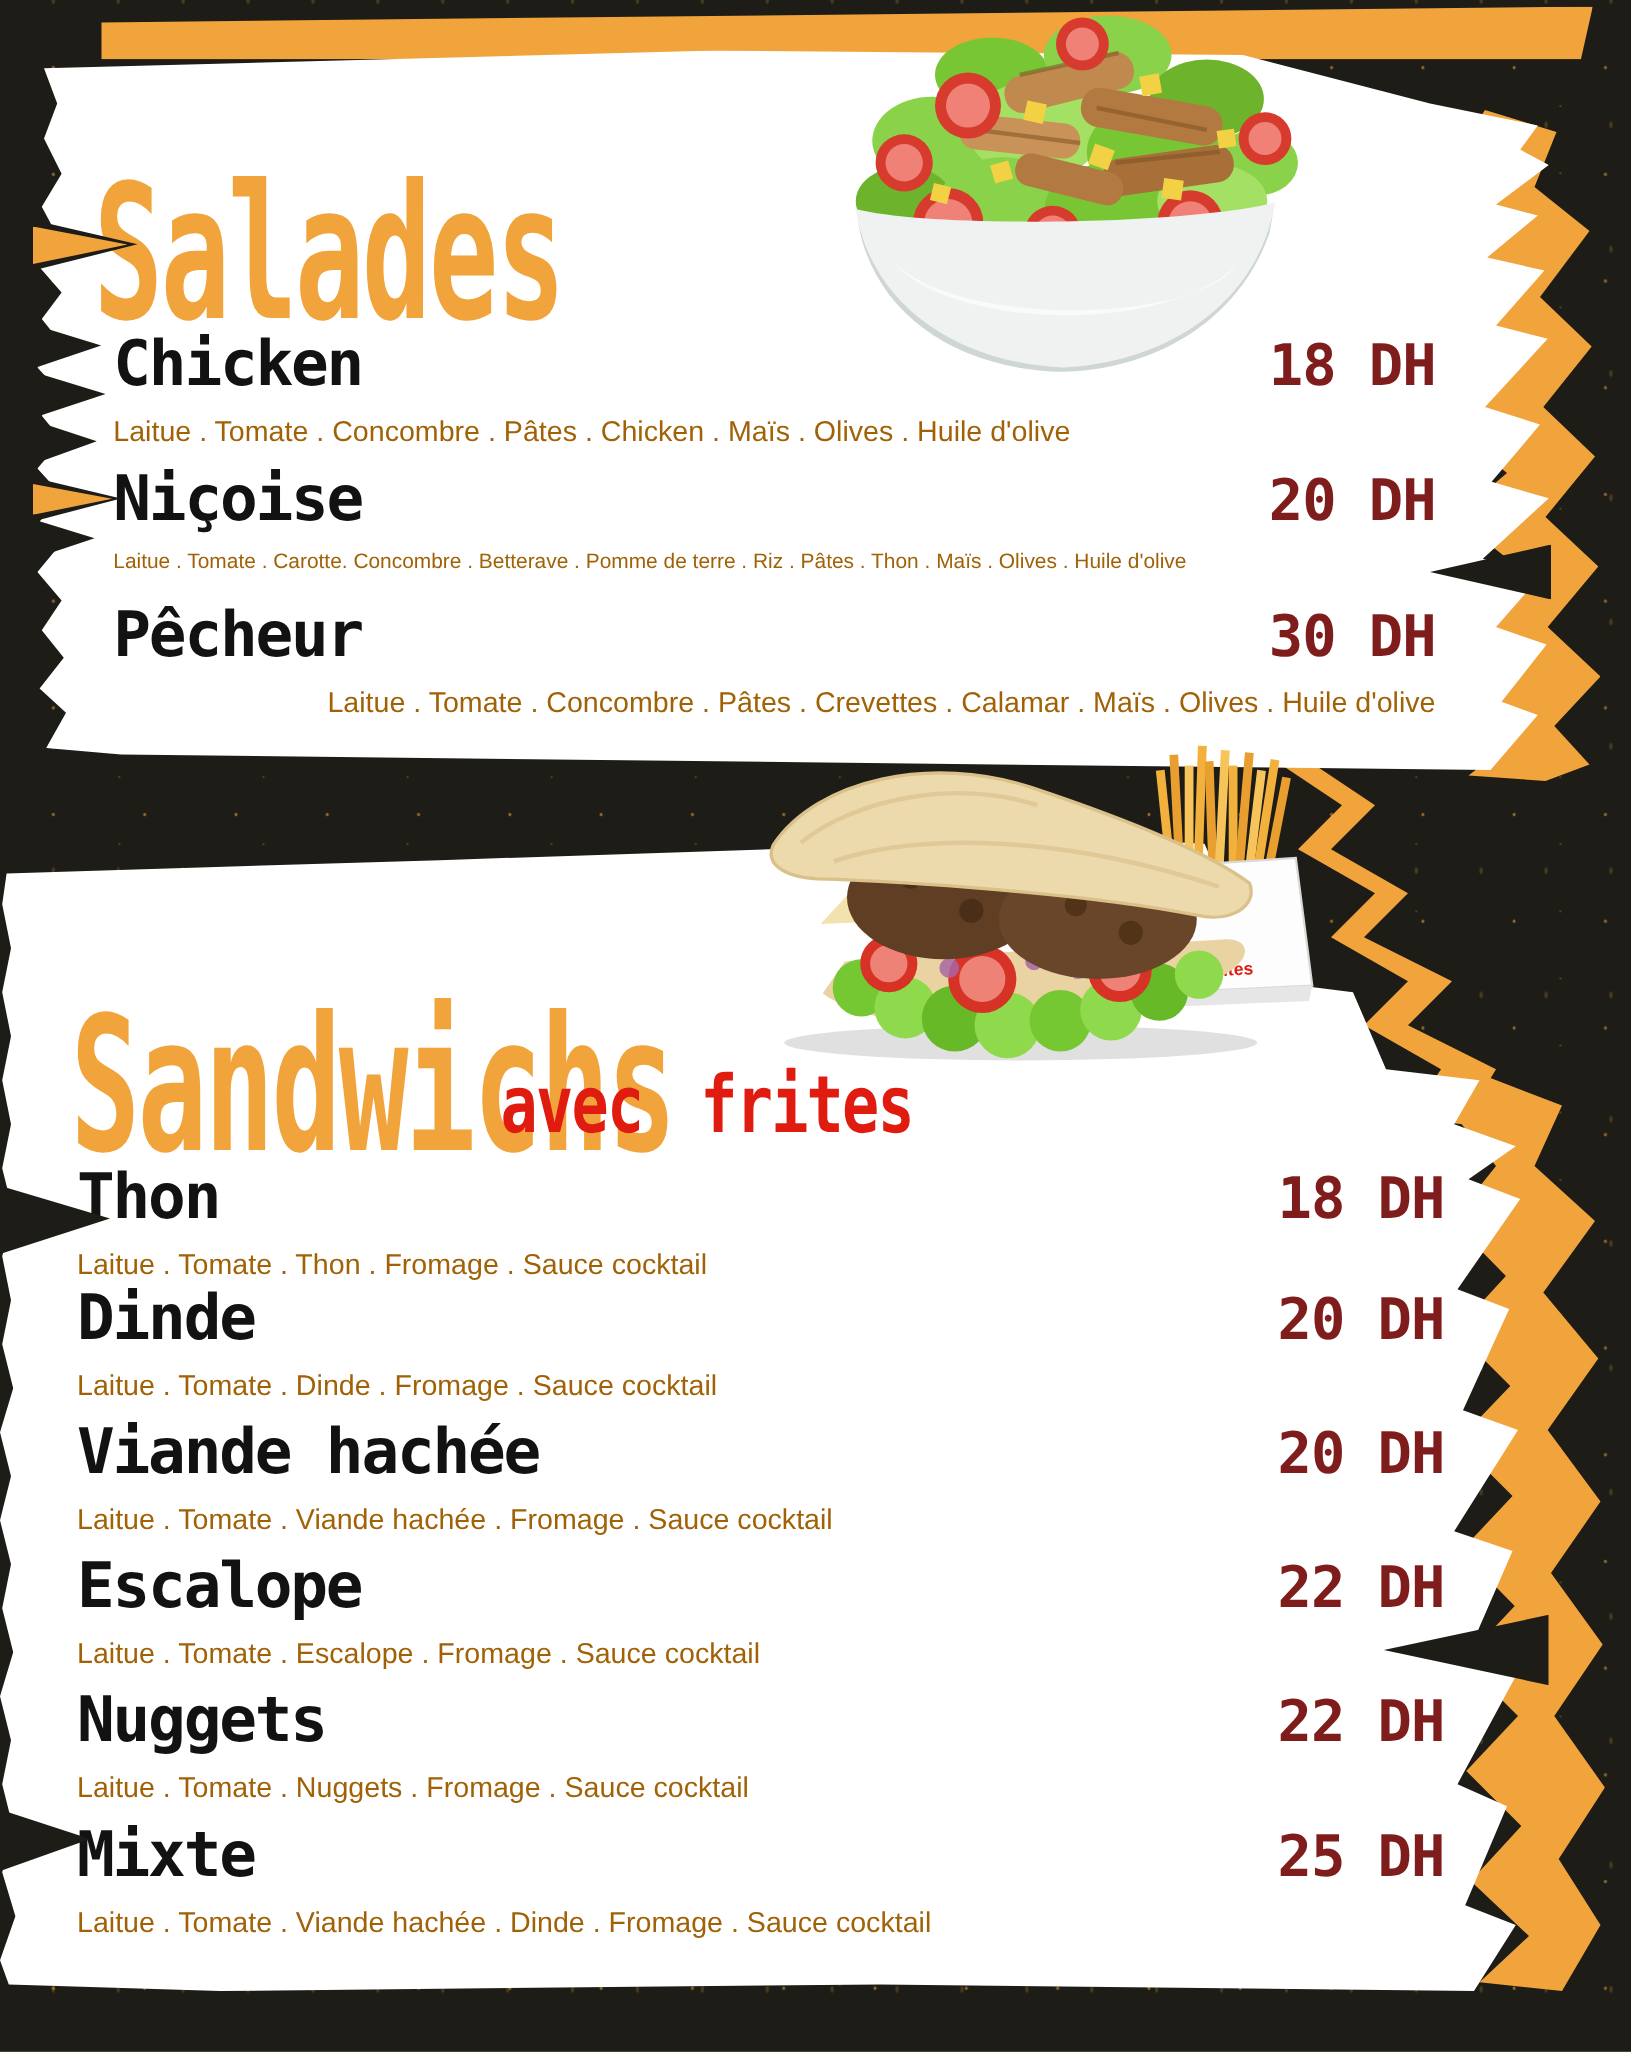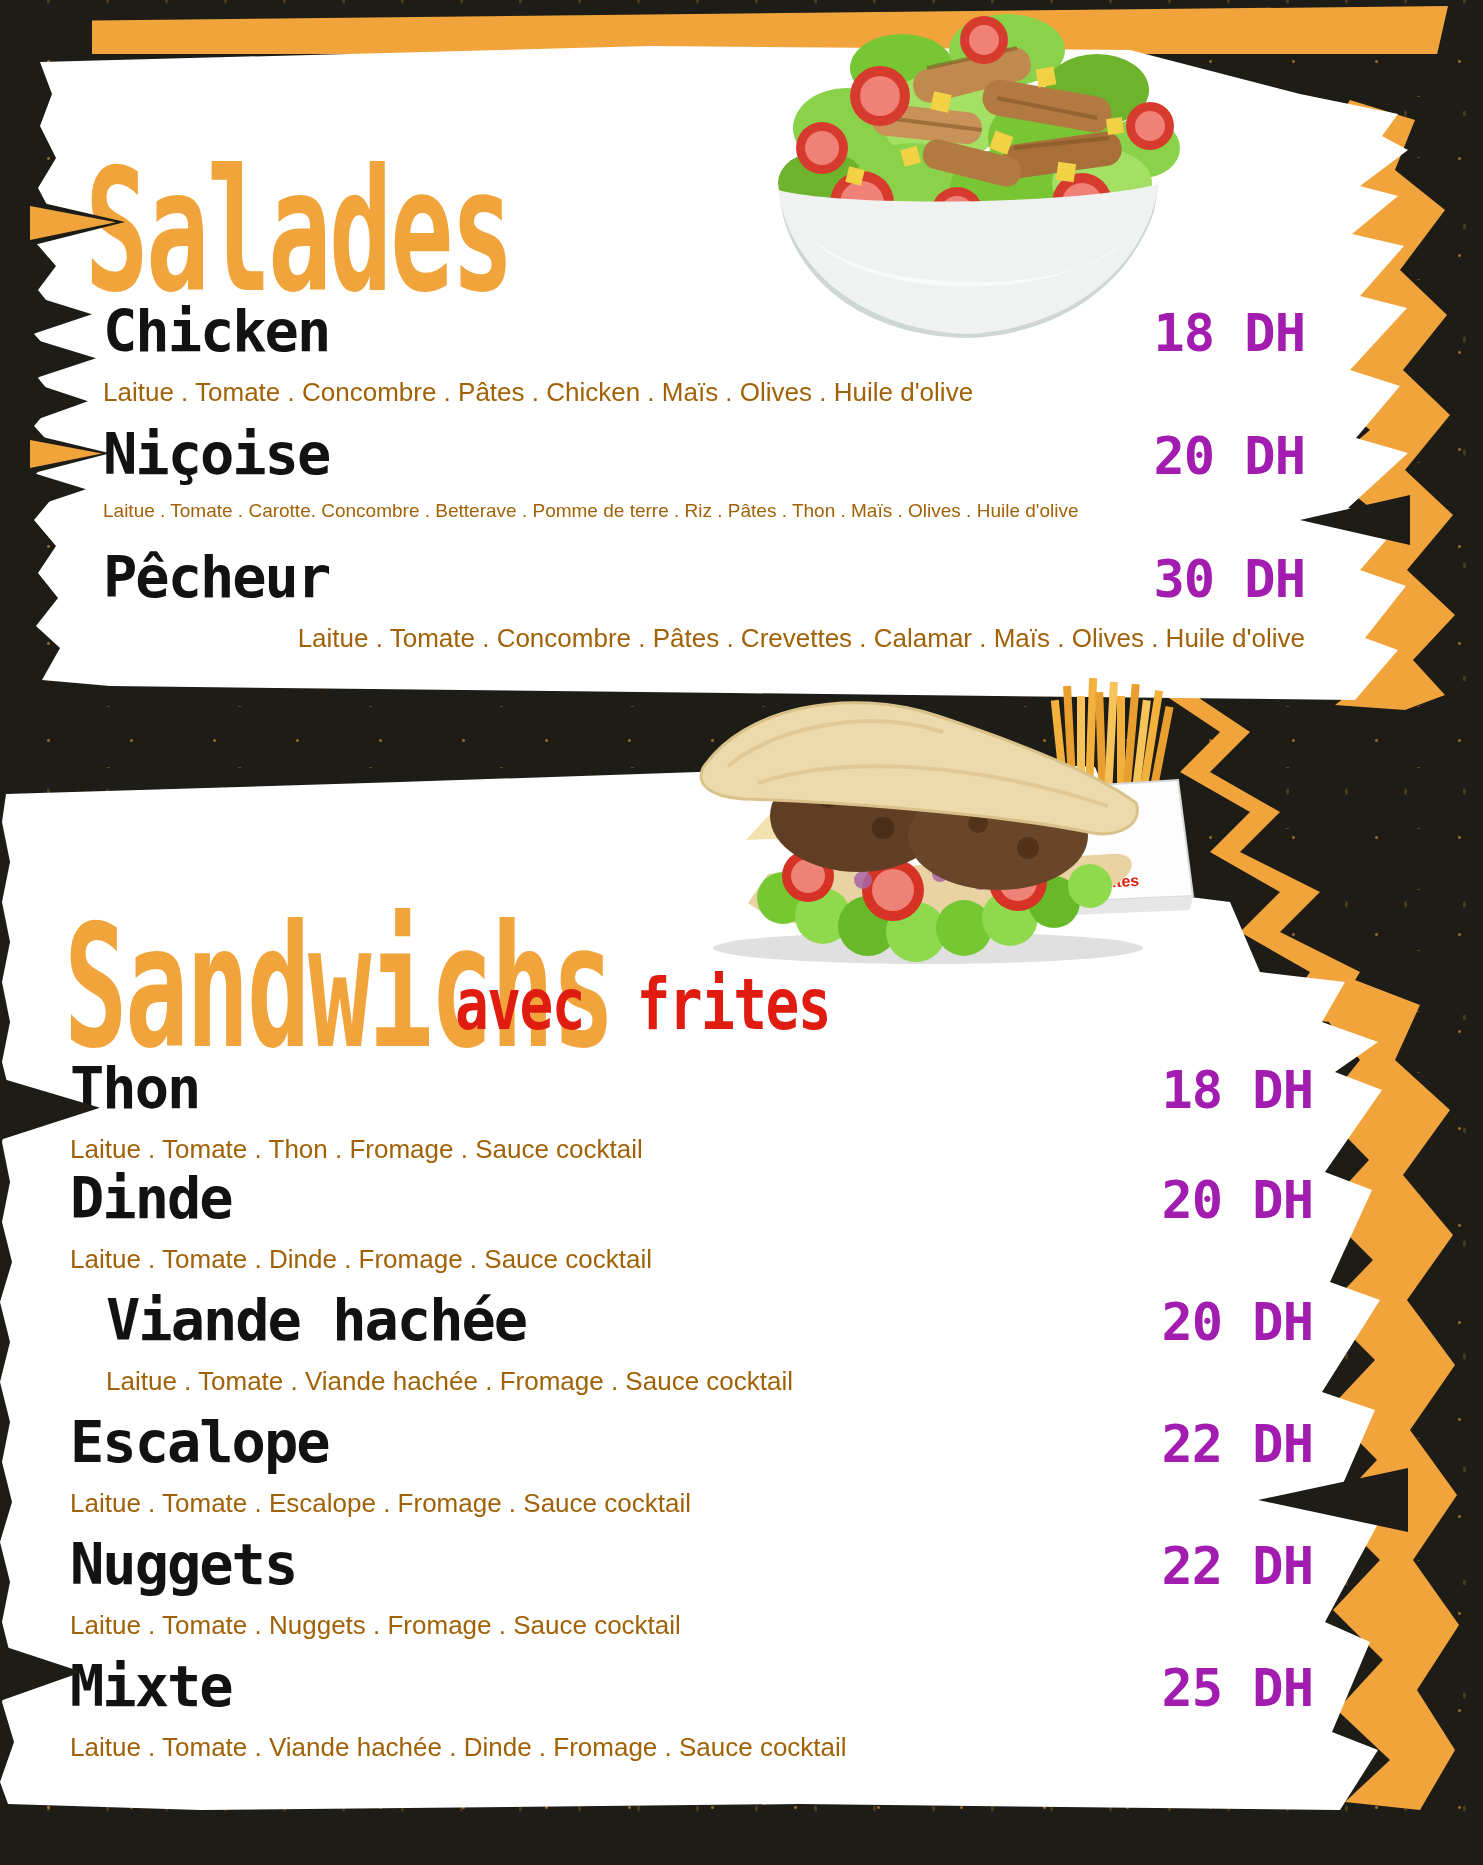--- a/index.html
+++ b/index.html
@@ -96,31 +96,31 @@
     position:absolute;color:#e01c10;font-size:72px;font-weight:bold;line-height:1;
     white-space:nowrap;word-spacing:26px;letter-spacing:-2px;
   }
   .subtitle>span{display:inline-block;transform:scaleX(.78);transform-origin:left top;}
   .item{position:absolute;}
   .panel-salades .item{left:73px;right:120px;}
   .panel-sandwichs .item{left:70px;right:115px;}
   .item .row{display:flex;justify-content:space-between;align-items:baseline;}
   .item .name{color:#121212;font-weight:bold;font-size:57px;line-height:1.12;
     letter-spacing:-2px;white-space:nowrap;}
-  .item .price{color:#a21caf;font-weight:bold;font-size:52px;letter-spacing:-1px;white-space:nowrap;}
+  .item .price{color:#7f1d1d;font-weight:bold;font-size:52px;letter-spacing:-1px;white-space:nowrap;}
   .item .desc{font-family:"Liberation Sans",sans-serif;color:#a16207;font-size:26px;
     margin-top:13px;white-space:nowrap;letter-spacing:0;}
   .panel-salades .item:nth-of-type(2) .desc{font-size:19px;}
   
   .panel-salades .item:nth-of-type(1){top:262px;}
   .panel-salades .item:nth-of-type(2){top:385px;}
   .panel-salades .item:nth-of-type(3){top:508px;text-align:right;}
   .panel-sandwichs .item:nth-of-type(1){top:303px;margin-top:12px;}
   .panel-sandwichs .item:nth-of-type(2){top:425px;}
-  .panel-sandwichs .item:nth-of-type(3){top:547px;margin-left:36px;}
+  .panel-sandwichs .item:nth-of-type(3){top:547px;}
   .panel-sandwichs .item:nth-of-type(4){top:669px;}
   .panel-sandwichs .item:nth-of-type(5){top:791px;}
   .panel-sandwichs .item:nth-of-type(6){top:913px;}
 
   .photo{position:absolute;z-index:4;}
   .photo-salad{left:752px;top:-2px;width:432px;height:342px;}
   .photo-sandwich{left:688px;top:648px;width:520px;height:332px;}
 </style>
 </head>
 <body>

